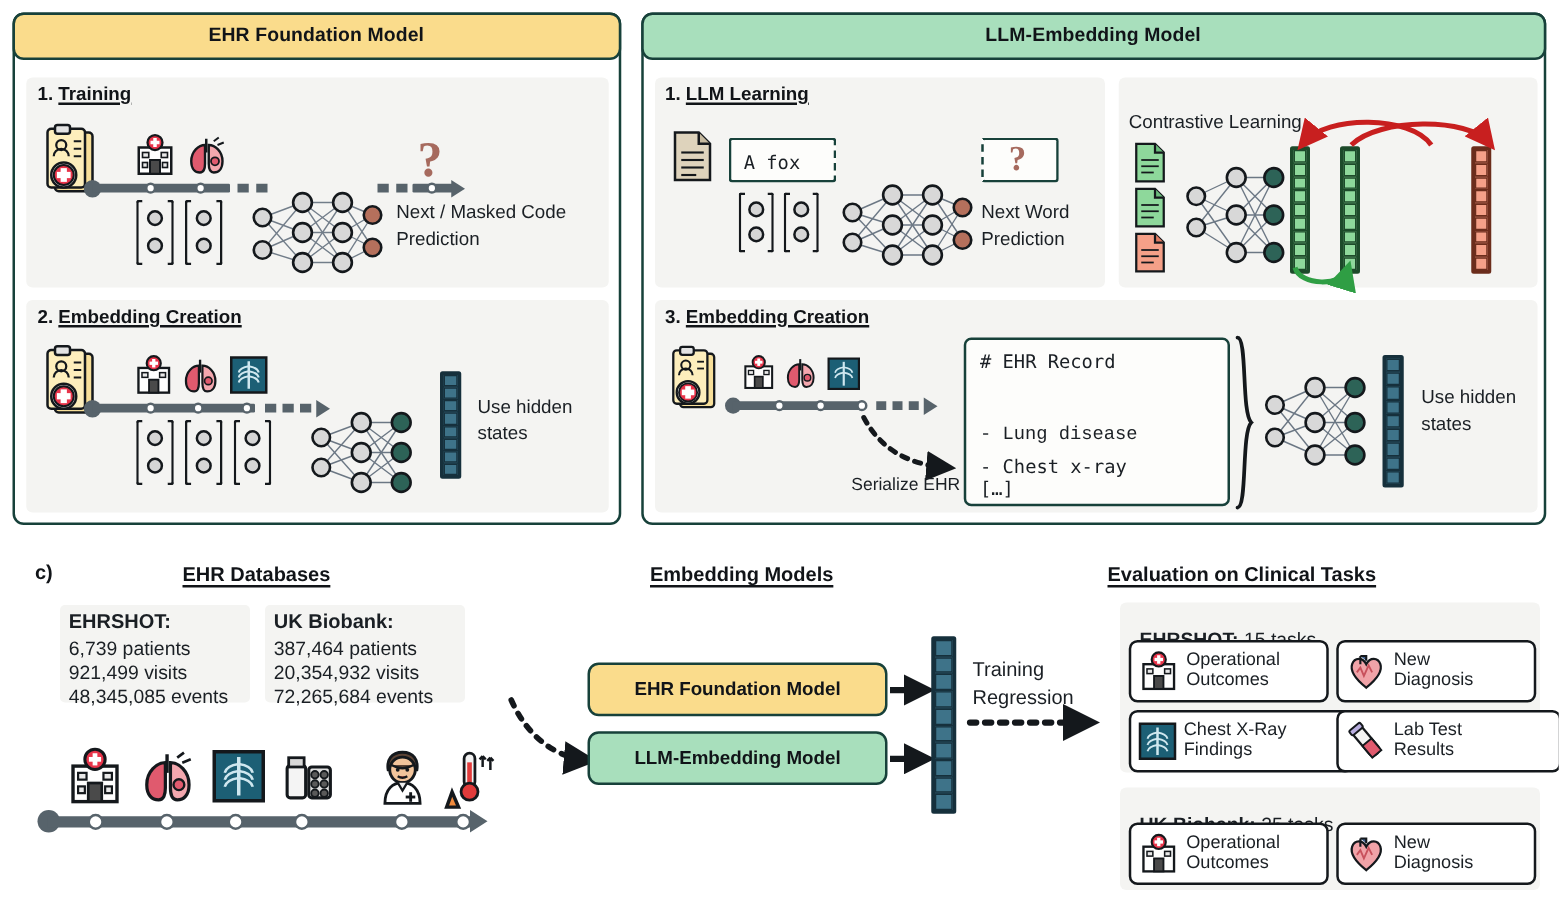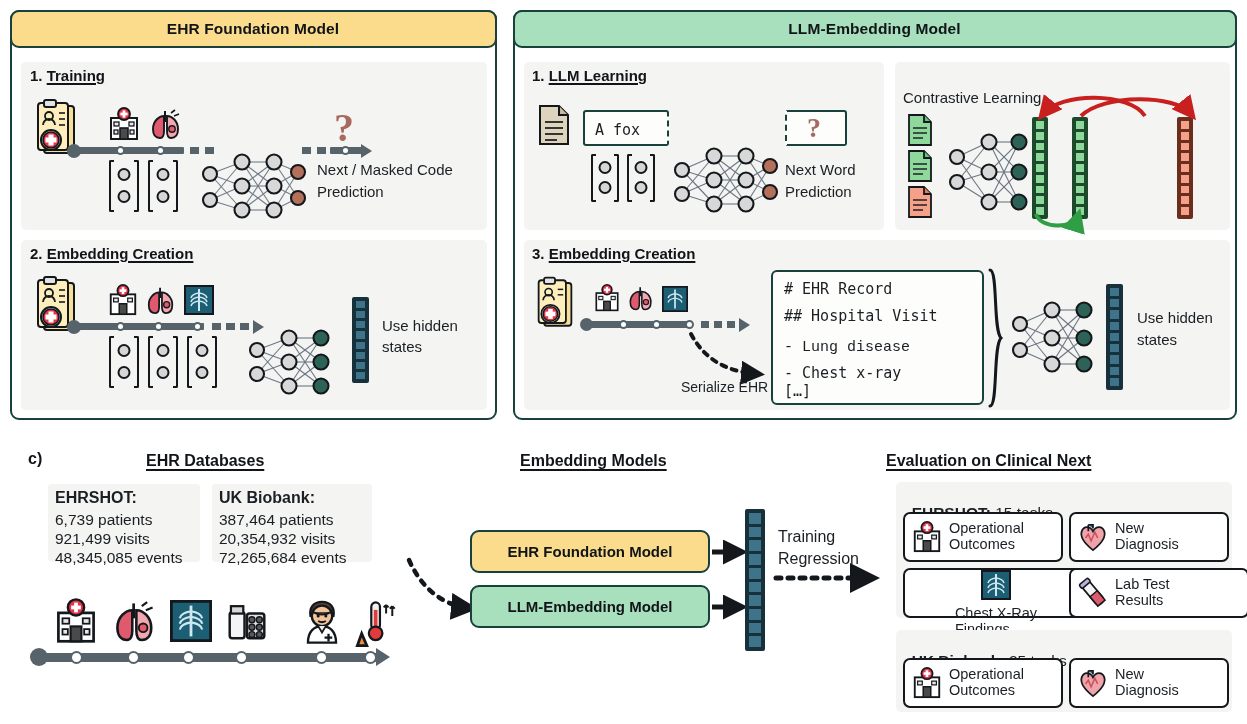--- a/index.html
+++ b/index.html
@@ -640,21 +640,20 @@
           <path d="M0,0 L6,3 L0,6 z" fill="#14181c"></path>
         </marker>
       </defs>
       <path d="M4 4 C20 34 46 42 70 44" stroke="#14181c" stroke-width="4" fill="none" stroke-dasharray="5 6" stroke-linecap="round" marker-end="url(#blkarr)"></path>
     </svg>
   </div>
   <div class="plain" style="left:166px;top:368px;font-size:14px;">Serialize EHR</div>
 
   <div class="tbox" style="left:256px;top:258px;width:213px;height:135px;border-radius:6px;">
     <span class="code" style="left:11px;top:4px;"># EHR Record</span>
-    <span class="code" style="left:11px;top:31px;">## Hospital Visit</span>
     <span class="code" style="left:11px;top:63px;font-family:Liberation Mono, monospace;">- Lung disease</span>
     <span class="code" style="left:11px;top:88px;">- Chest x-ray</span>
     <span class="code" style="left:11px;top:106px;">[…]</span>
   </div>
 
   <div class="abs" style="left:472px;top:256px;">
     <svg width="18" height="140" viewBox="0 0 18 140">
       <path d="M3 2 C11 2 6 62 14 70 C6 78 11 138 3 138" stroke="#14181c" stroke-width="3" fill="none" stroke-linecap="round"></path>
     </svg>
   </div>
@@ -705,21 +704,21 @@
       <i style="height:100%"></i>
   </div>
   <div class="plain" style="left:622px;top:298px;">Use hidden</div>
   <div class="plain" style="left:622px;top:320px;">states</div>
 </div>
 
 <div class="panel-letter" style="left:28px;top:450px;">c)</div>
 
 <div class="sect-title u" style="left:146px;top:452px;">EHR Databases</div>
 <div class="sect-title u" style="left:520px;top:452px;">Embedding Models</div>
-<div class="sect-title u" style="left:886px;top:452px;">Evaluation on Clinical Next</div>
+<div class="sect-title u" style="left:886px;top:452px;">Evaluation on Clinical Tasks</div>
 
 <div class="dbbox" style="left:48px;top:484px;width:152px;height:78px;"></div>
 <div class="plain b" style="left:55px;top:489px;font-size:16px;">EHRSHOT:</div>
 <div class="plain" style="left:55px;top:511px;font-size:15.5px;">6,739 patients</div>
 <div class="plain" style="left:55px;top:530px;font-size:15.5px;">921,499 visits</div>
 <div class="plain" style="left:55px;top:549px;font-size:15.5px;">48,345,085 events</div>
 
 <div class="dbbox" style="left:212px;top:484px;width:160px;height:78px;"></div>
 <div class="plain b" style="left:219px;top:489px;font-size:16px;">UK Biobank:</div>
 <div class="plain" style="left:219px;top:511px;font-size:15.5px;">387,464 patients</div>
@@ -903,21 +902,21 @@
       <path d="M12 4 v7 M12 4 h5 v4" stroke="#14181c" stroke-width="1.8" fill="#3b5d8c"></path>
       <path d="M9 18 l3 -4 l3 7 l4 -9 l3 6" stroke="#c8515c" stroke-width="1.6" fill="none"></path>
     </svg>
   </span>
   <span class="tlab">
     <span>New</span><br>
     <span>Diagnosis</span>
   </span>
 </div>
 
-<div class="taskcard" style="left:903px;top:568px;width:180px;height:50px;flex-direction:column;">
+<div class="taskcard" style="left:903px;top:568px;width:180px;height:50px;">
   <span>
     <svg width="30" height="30" viewBox="0 0 30 30">
       <rect x="1" y="1" width="28" height="28" fill="#1c5f75" stroke="#14181c" stroke-width="2"></rect>
       <line x1="15" y1="4" x2="15" y2="26" stroke="#cfe7ef" stroke-width="2"></line>
       <g stroke="#cfe7ef" stroke-width="1.5" fill="none">
         <path d="M15 8 q-7 1 -8 5"></path>
           <path d="M15 13 q-7 1 -8 5"></path>
           <path d="M15 18 q-7 1 -8 5"></path>
         <path d="M15 8 q7 1 8 5"></path>
           <path d="M15 13 q7 1 8 5"></path>

